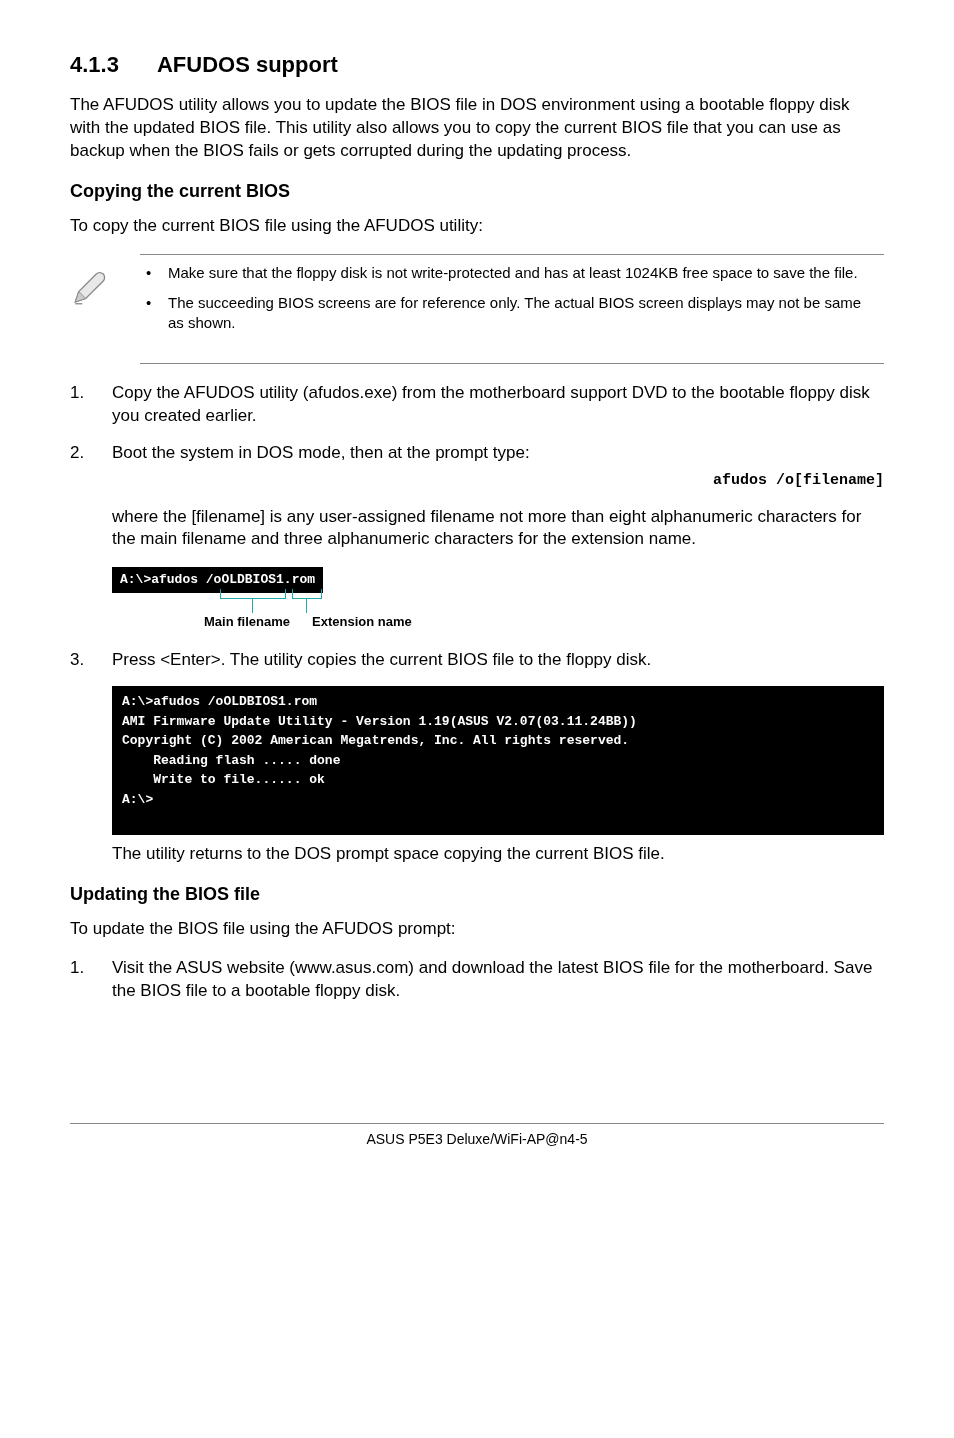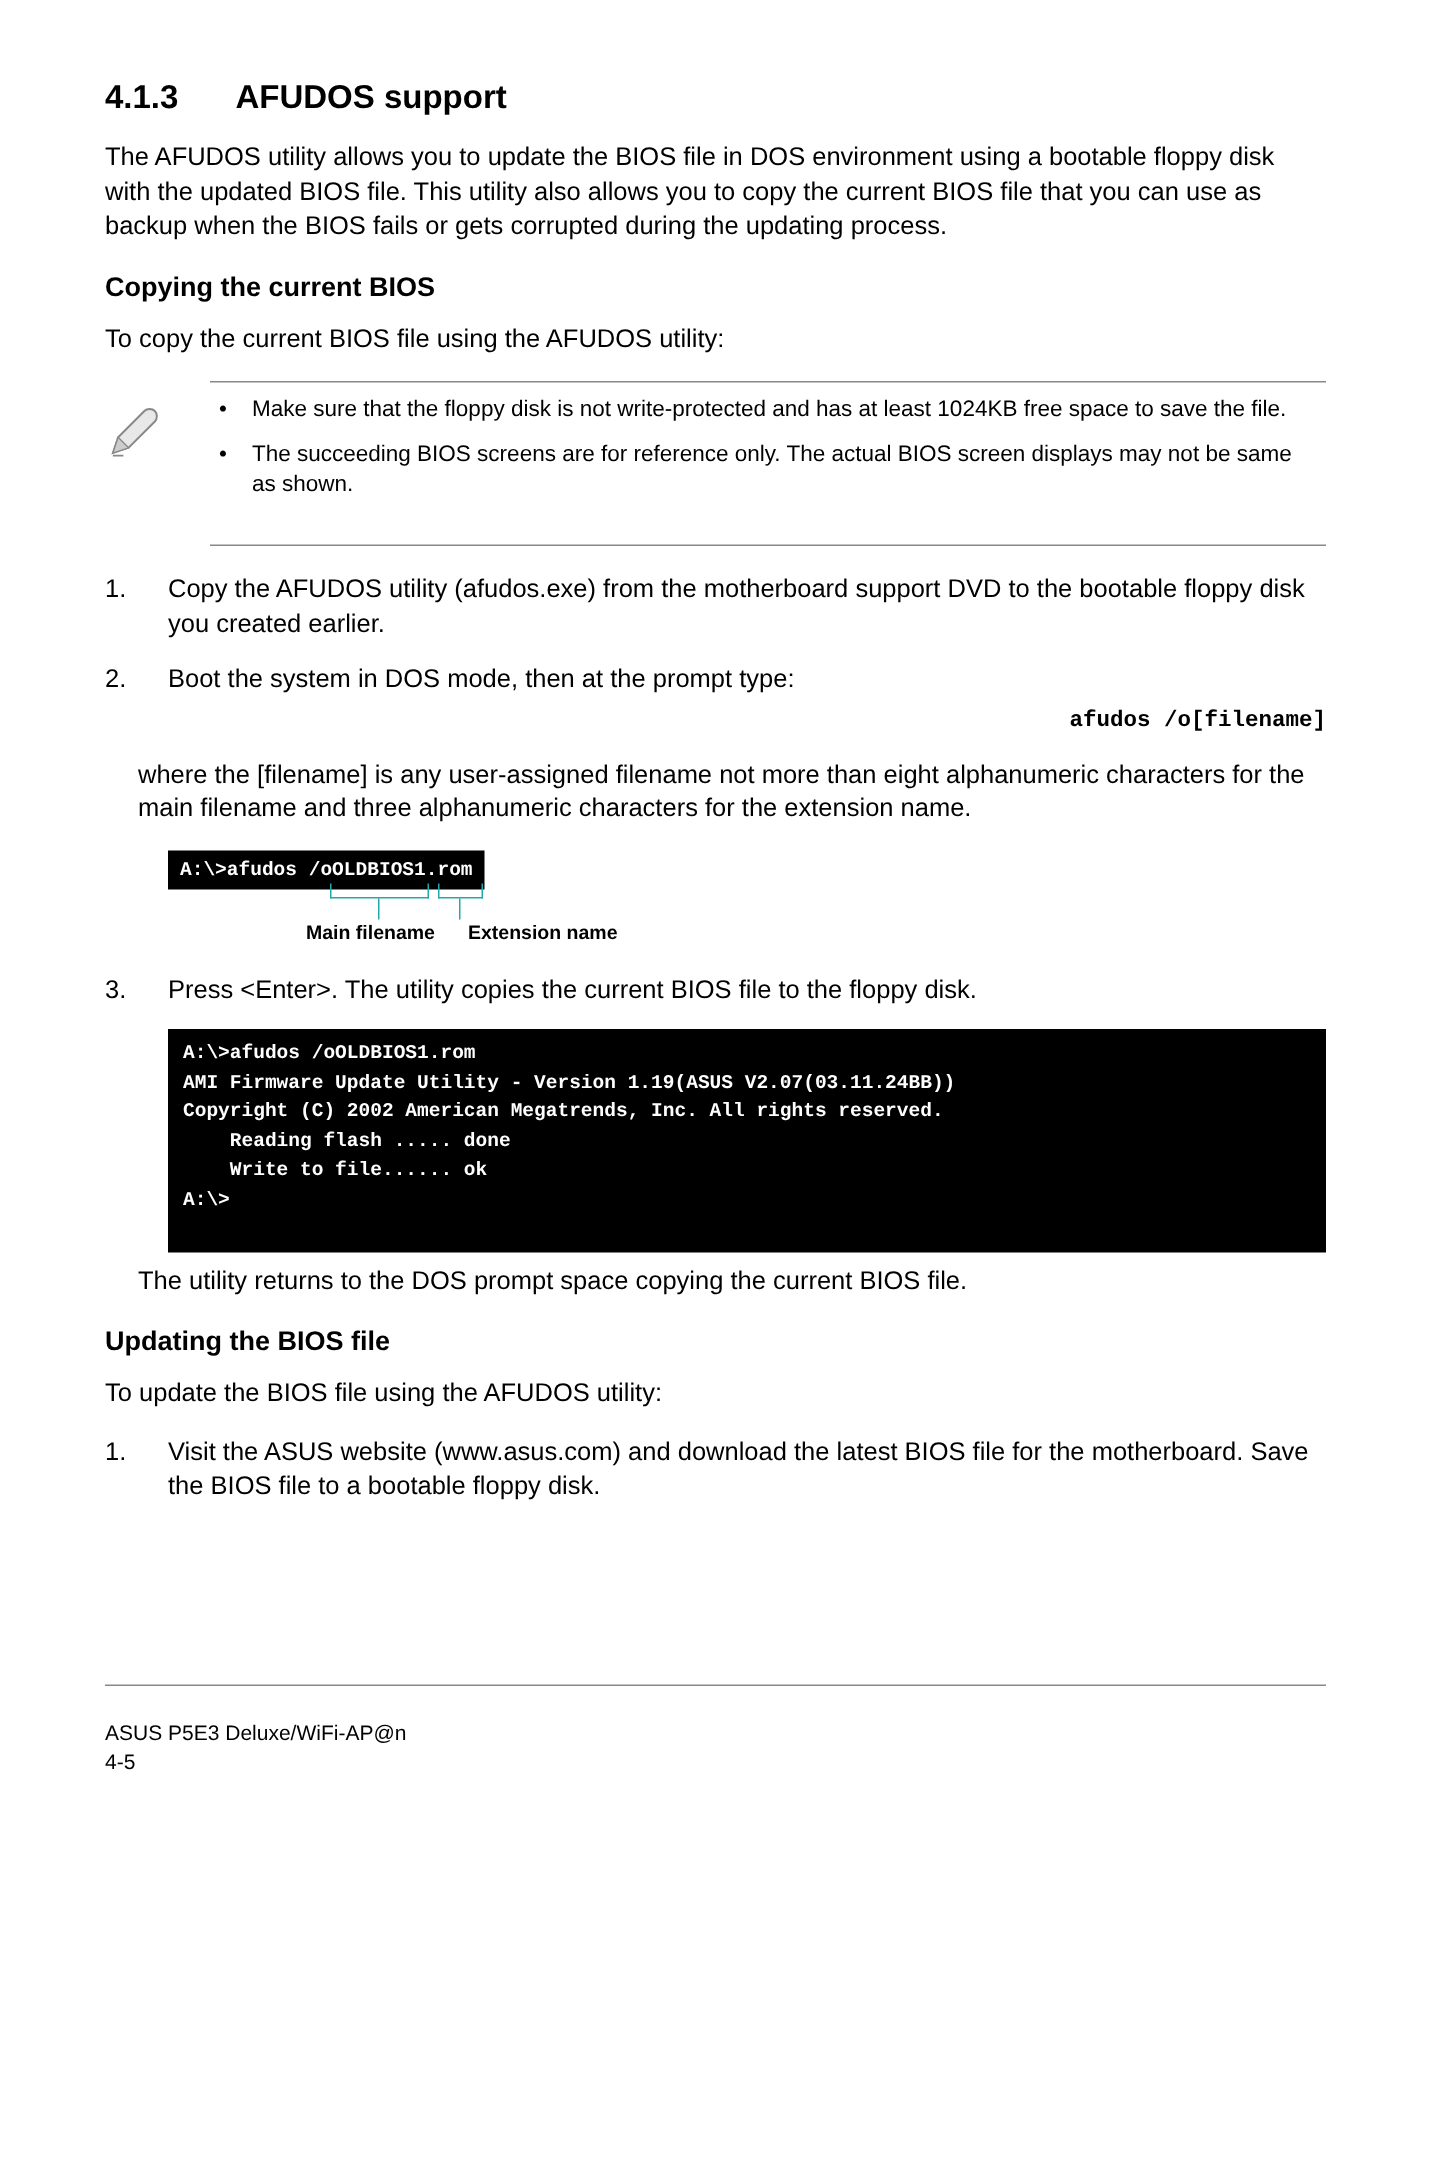--- a/index.html
+++ b/index.html
@@ -45,21 +45,21 @@
     margin-bottom: 14px;
     padding-left: 42px;
     position: relative;
   }
   ol.steps > li .marker {
     position: absolute;
     left: 0;
     top: 0;
   }
   .mono { font-family: "Courier New", monospace; font-weight: bold; font-size: 15px; }
-  .indent-block { margin-left: 22px; margin-bottom: 16px; }
+  .indent-block { margin-left: 42px; margin-bottom: 16px; }
   .terminal {
     background: #000;
     color: #fff;
     font-family: "Courier New", monospace;
     font-weight: bold;
     font-size: 13px;
     padding: 6px 10px;
     margin: 4px 0 8px 42px;
     white-space: pre;
     line-height: 1.5;
@@ -78,25 +78,24 @@
   .fd-main-box { display:inline-block; border:1px solid #2aa; border-top:none; height:10px; width:66px; position:absolute; left:108px; top:22px;}
   .fd-ext-box  { display:inline-block; border:1px solid #2aa; border-top:none; height:10px; width:30px; position:absolute; left:180px; top:22px;}
   .fd-main-line{ position:absolute; left:140px; top:32px; width:1px; height:14px; background:#2aa;}
   .fd-ext-line { position:absolute; left:194px; top:32px; width:1px; height:14px; background:#2aa;}
   .fd-main-lbl{ position:absolute; left:92px; top:46px; font-size:13px; font-weight:bold;}
   .fd-ext-lbl { position:absolute; left:200px; top:46px; font-size:13px; font-weight:bold;}
   .pencil-icon svg { width:42px; height:42px; }
   .footer {
     border-top: 1px solid #888;
     margin-top: 120px;
-    padding-top: 22px;
+    padding-top: 6px;
     font-size: 14px;
     display: flex;
-    justify-content: flex-end;
-    flex-direction: column;
+    justify-content: center;
   }
 </style>
 </head>
 <body>
 
 <h2 class="section-num">
   <span class="num">4.1.3</span><span>AFUDOS support</span>
 </h2>
 
 <p class="body">The AFUDOS utility allows you to update the BIOS file in DOS environment using a bootable floppy disk with the updated BIOS file. This utility also allows you to copy the current BIOS file that you can use as backup when the BIOS fails or gets corrupted during the updating process.</p>
@@ -156,21 +155,21 @@
     Reading flash ..... done
     Write to file...... ok
 A:\&gt;
 
 </div>
 
 <p class="body indent-block">The utility returns to the DOS prompt space copying the current BIOS file.</p>
 
 <h3 class="subhead">Updating the BIOS file</h3>
 
-<p class="body">To update the BIOS file using the AFUDOS utility:</p>
+<p class="body">To update the BIOS file using the AFUDOS prompt:</p>
 
 <ol class="steps">
   <li>
     <span class="marker">1.</span>
     <span>Visit the ASUS website (www.asus.com) and download the latest BIOS file for the motherboard. Save the BIOS file to a bootable floppy disk.</span>
   </li>
 </ol>
 
 <div class="footer">
   <span>ASUS P5E3 Deluxe/WiFi-AP@n</span>

